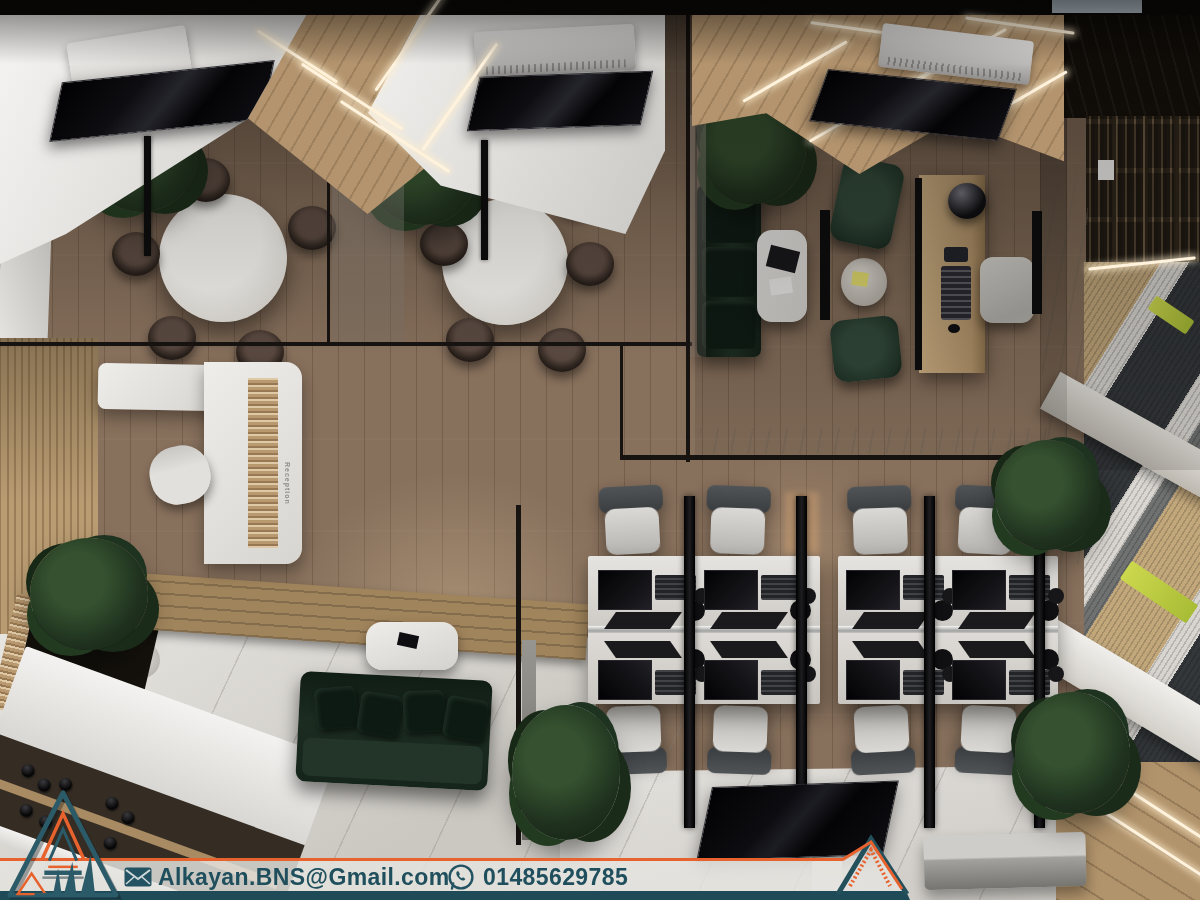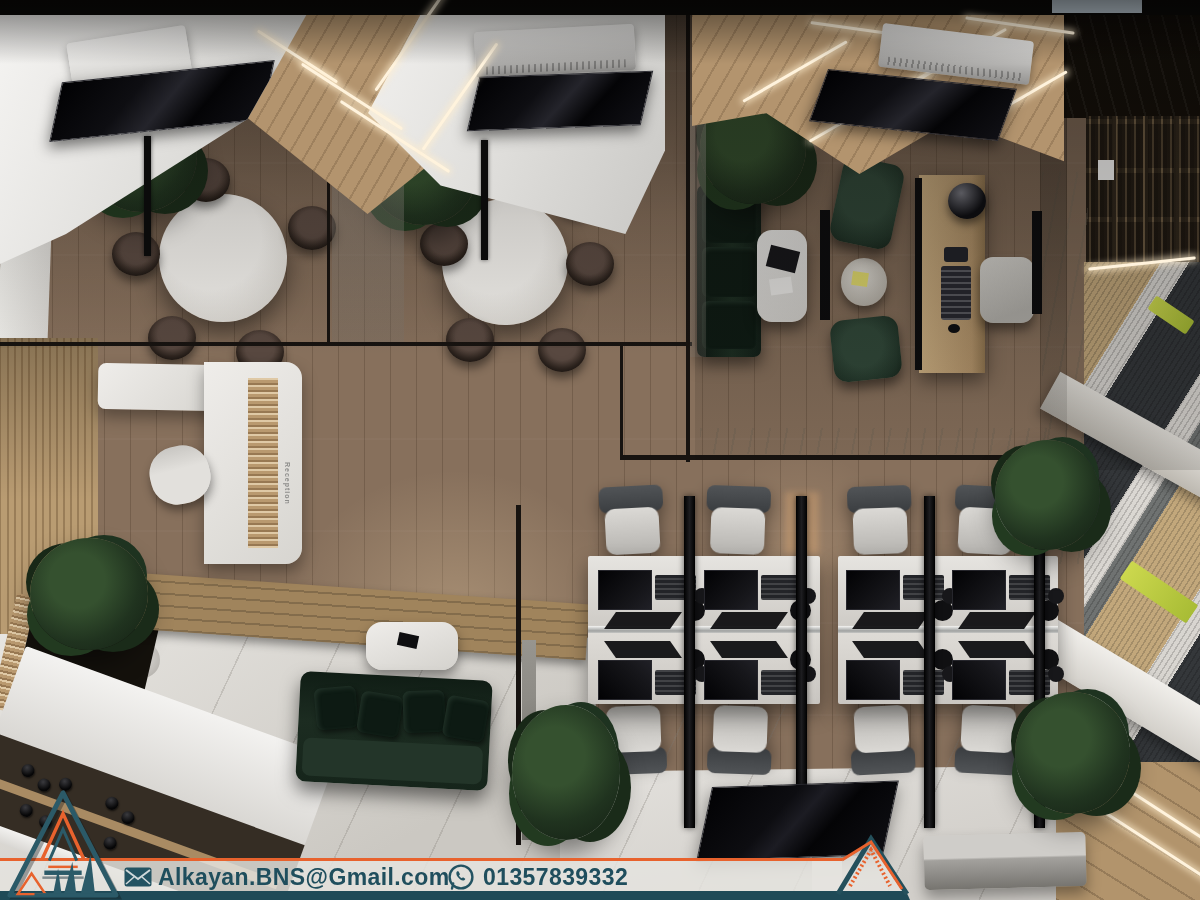--- a/index.html
+++ b/index.html
@@ -464,21 +464,21 @@
     <rect x="0.5" y="0.5" width="27" height="19" rx="2.5" fill="#235362"></rect>
     <path d="M2 3 L14 12 L26 3" fill="none" stroke="#cfd8da" stroke-width="2"></path>
     <path d="M2 17 L10 10 M26 17 L18 10" fill="none" stroke="#cfd8da" stroke-width="1.6"></path>
   </svg>
   <span class="footer-text" style="left:158px;top:864px;">Alkayan.BNS@Gmail.com</span>
 
   <svg class="icon-svg" style="left:447px;top:863px;" width="28" height="28" viewBox="0 0 28 28">
     <path d="M14 2.6 a11.4 11.4 0 1 0 0 22.8 a11.4 11.4 0 0 0 0 -22.8 Z M5 25.5 L6.2 20.5" fill="none" stroke="#235362" stroke-width="2.4" stroke-linecap="round"></path>
     <path d="M10 8.5 c-1.2 1.2 -0.8 3.4 0.8 5.6 c1.6 2.2 4 3.8 5.8 3.4 c1 -0.2 1.8 -1 1.6 -1.8 l-2.2 -1.4 l-1.2 1 c-1 -0.4 -2.2 -1.6 -2.8 -2.8 l1 -1.2 l-1.4 -2.8 c-0.6 -0.4 -1.2 -0.4 -1.6 0 Z" fill="#235362"></path>
   </svg>
-  <span class="footer-text" style="left:483px;top:864px;">01357839332</span>
+  <span class="footer-text" style="left:483px;top:864px;">01485629785</span>
 
   <svg class="abs logo-svg" width="118" height="112" viewBox="0 0 118 114">
     <path d="M61.5 8 L8.5 111 L115 111 Z" fill="none" stroke="rgba(15,20,24,.35)" stroke-width="5"></path>
     <path d="M59 5 L5 109 L113 109 Z" fill="none" stroke="#2b5a68" stroke-width="5" stroke-linejoin="round"></path>
     <path d="M38 72 L59 26 L80 72" fill="none" stroke="#e8622d" stroke-width="3.5"></path>
     <path d="M45 74 L59 42 L73 74" fill="none" stroke="#2b5a68" stroke-width="3"></path>
     <rect x="44" y="79" width="30" height="2.5" fill="#e8622d"></rect>
     <rect x="40" y="84" width="38" height="4.5" fill="#2b5a68"></rect>
     <rect x="38" y="90" width="42" height="2.5" fill="#7e8a8e"></rect>
     <path d="M27 87 L13 108 L41 108 Z" fill="none" stroke="#e8622d" stroke-width="2.5"></path>

